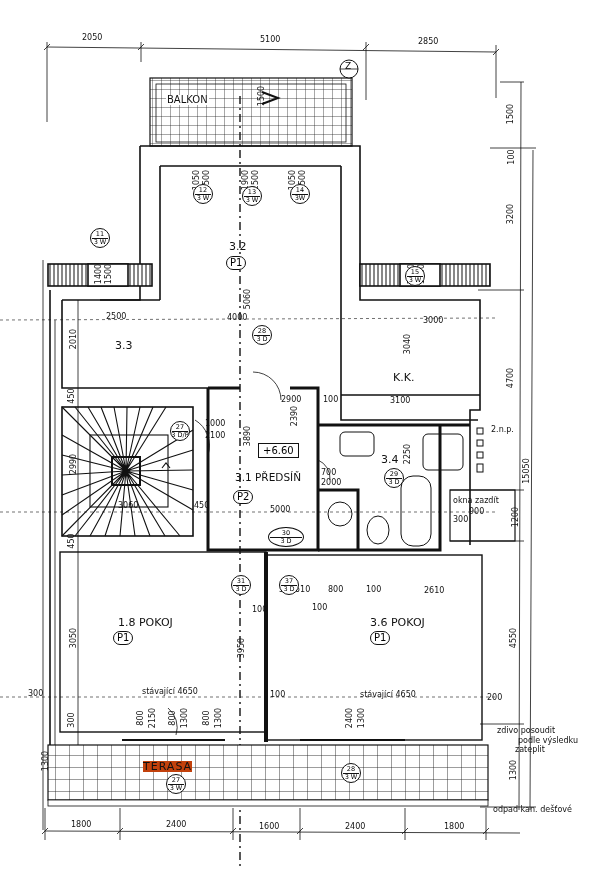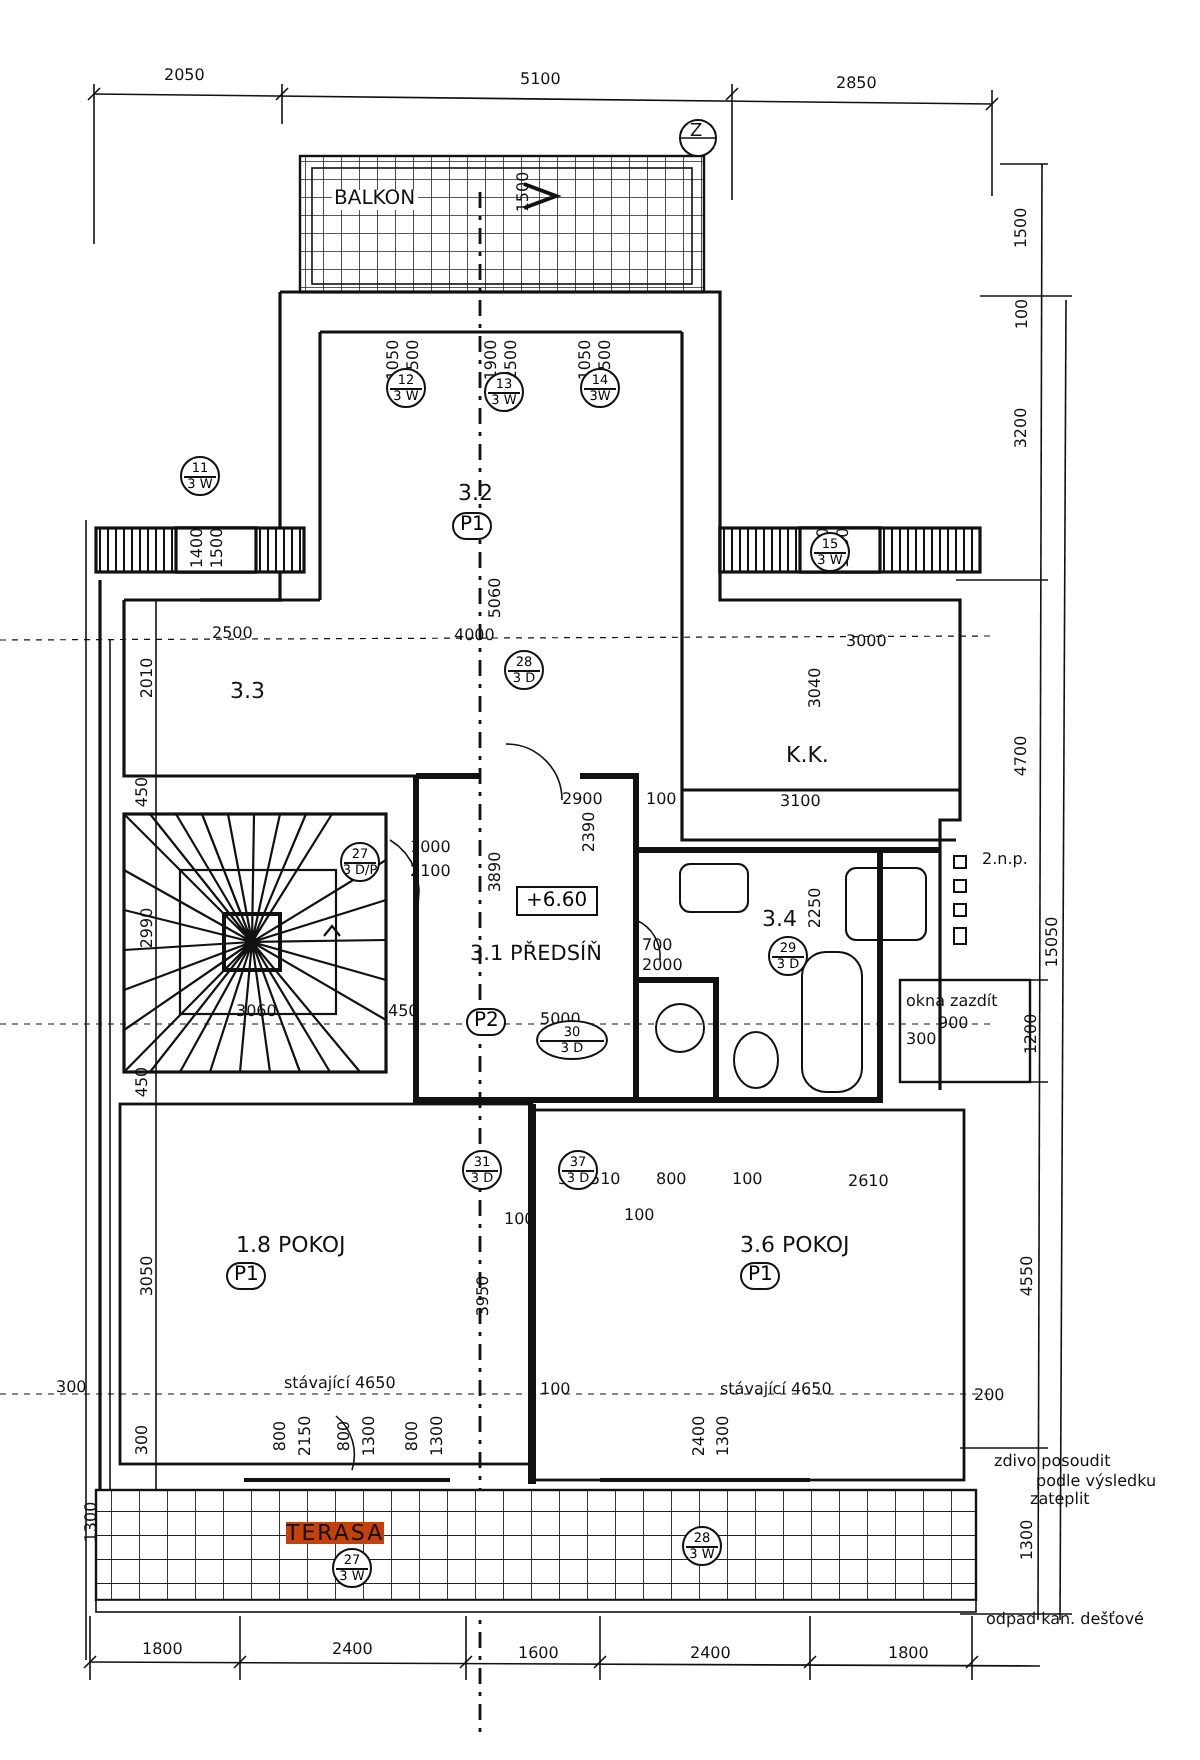--- a/index.html
+++ b/index.html
@@ -174,21 +174,21 @@
 <span class="lbl dim" style="left:106px;top:313px;">2500</span>
 <span class="lbl dimv" style="left:64px;top:335px;">2010</span>
 
 <span class="lbl room" style="left:393px;top:372px;">K.K.</span>
 <span class="lbl dimv" style="left:398px;top:340px;">3040</span>
 <span class="lbl dim" style="left:423px;top:317px;">3000</span>
 <span class="lbl dim" style="left:390px;top:397px;">3100</span>
 
 <span class="level-box" style="left:258px;top:443px;">+6.60</span>
 <span class="lbl room-big" style="left:235px;top:472px;">3.1 PŘEDSÍŇ</span>
-<span class="code" style="left:233px;top:504px;">P2</span>
+<span class="code" style="left:233px;top:490px;">P2</span>
 <span class="lbl dim" style="left:281px;top:396px;">2900</span>
 <span class="lbl dim" style="left:323px;top:396px;">100</span>
 <span class="lbl dimv" style="left:238px;top:432px;">3890</span>
 <span class="lbl dimv" style="left:285px;top:412px;">2390</span>
 <span class="lbl dim" style="left:270px;top:506px;">5000</span>
 
 <span class="lbl dim" style="left:118px;top:502px;">3060</span>
 <span class="lbl dim" style="left:194px;top:502px;">450</span>
 <span class="lbl dimv" style="left:64px;top:392px;">450</span>
 <span class="lbl dimv" style="left:64px;top:460px;">2990</span>
@@ -304,21 +304,21 @@
 <div class="tag" style="left:252px;top:325px;">
     <span class="t">28</span>
     <span class="mid"></span>
     <span class="b">3 D</span>
   </div>
 <div class="tag" style="left:345px;top:468px;margin-left:39px;">
     <span class="t">29</span>
     <span class="mid"></span>
     <span class="b">3 D</span>
   </div>
-<div class="tag" style="left:268px;top:510px;padding-left:16px;">
+<div class="tag" style="left:268px;top:527px;padding-left:16px;">
     <span class="t">30</span>
     <span class="mid"></span>
     <span class="b">3 D</span>
   </div>
 <div class="tag" style="left:231px;top:575px;">
     <span class="t">31</span>
     <span class="mid"></span>
     <span class="b">3 D</span>
   </div>
 <div class="tag" style="left:279px;top:575px;">

